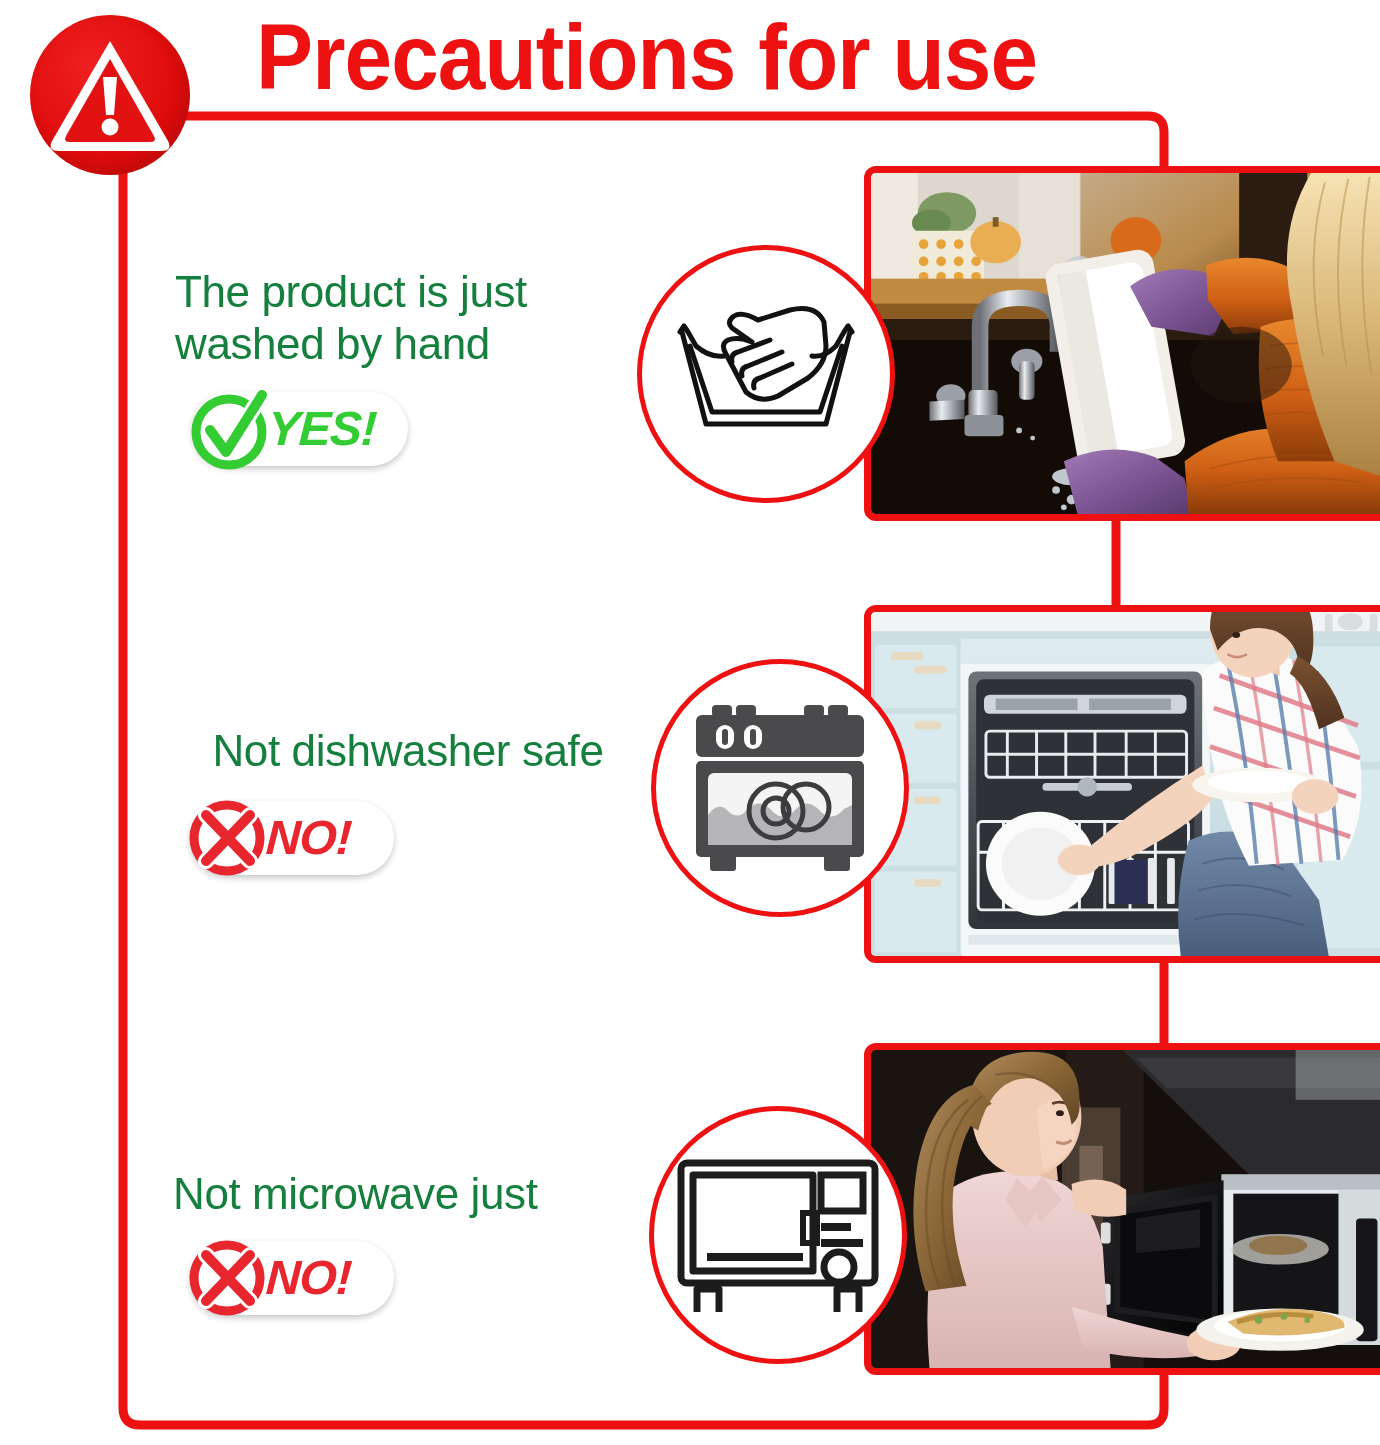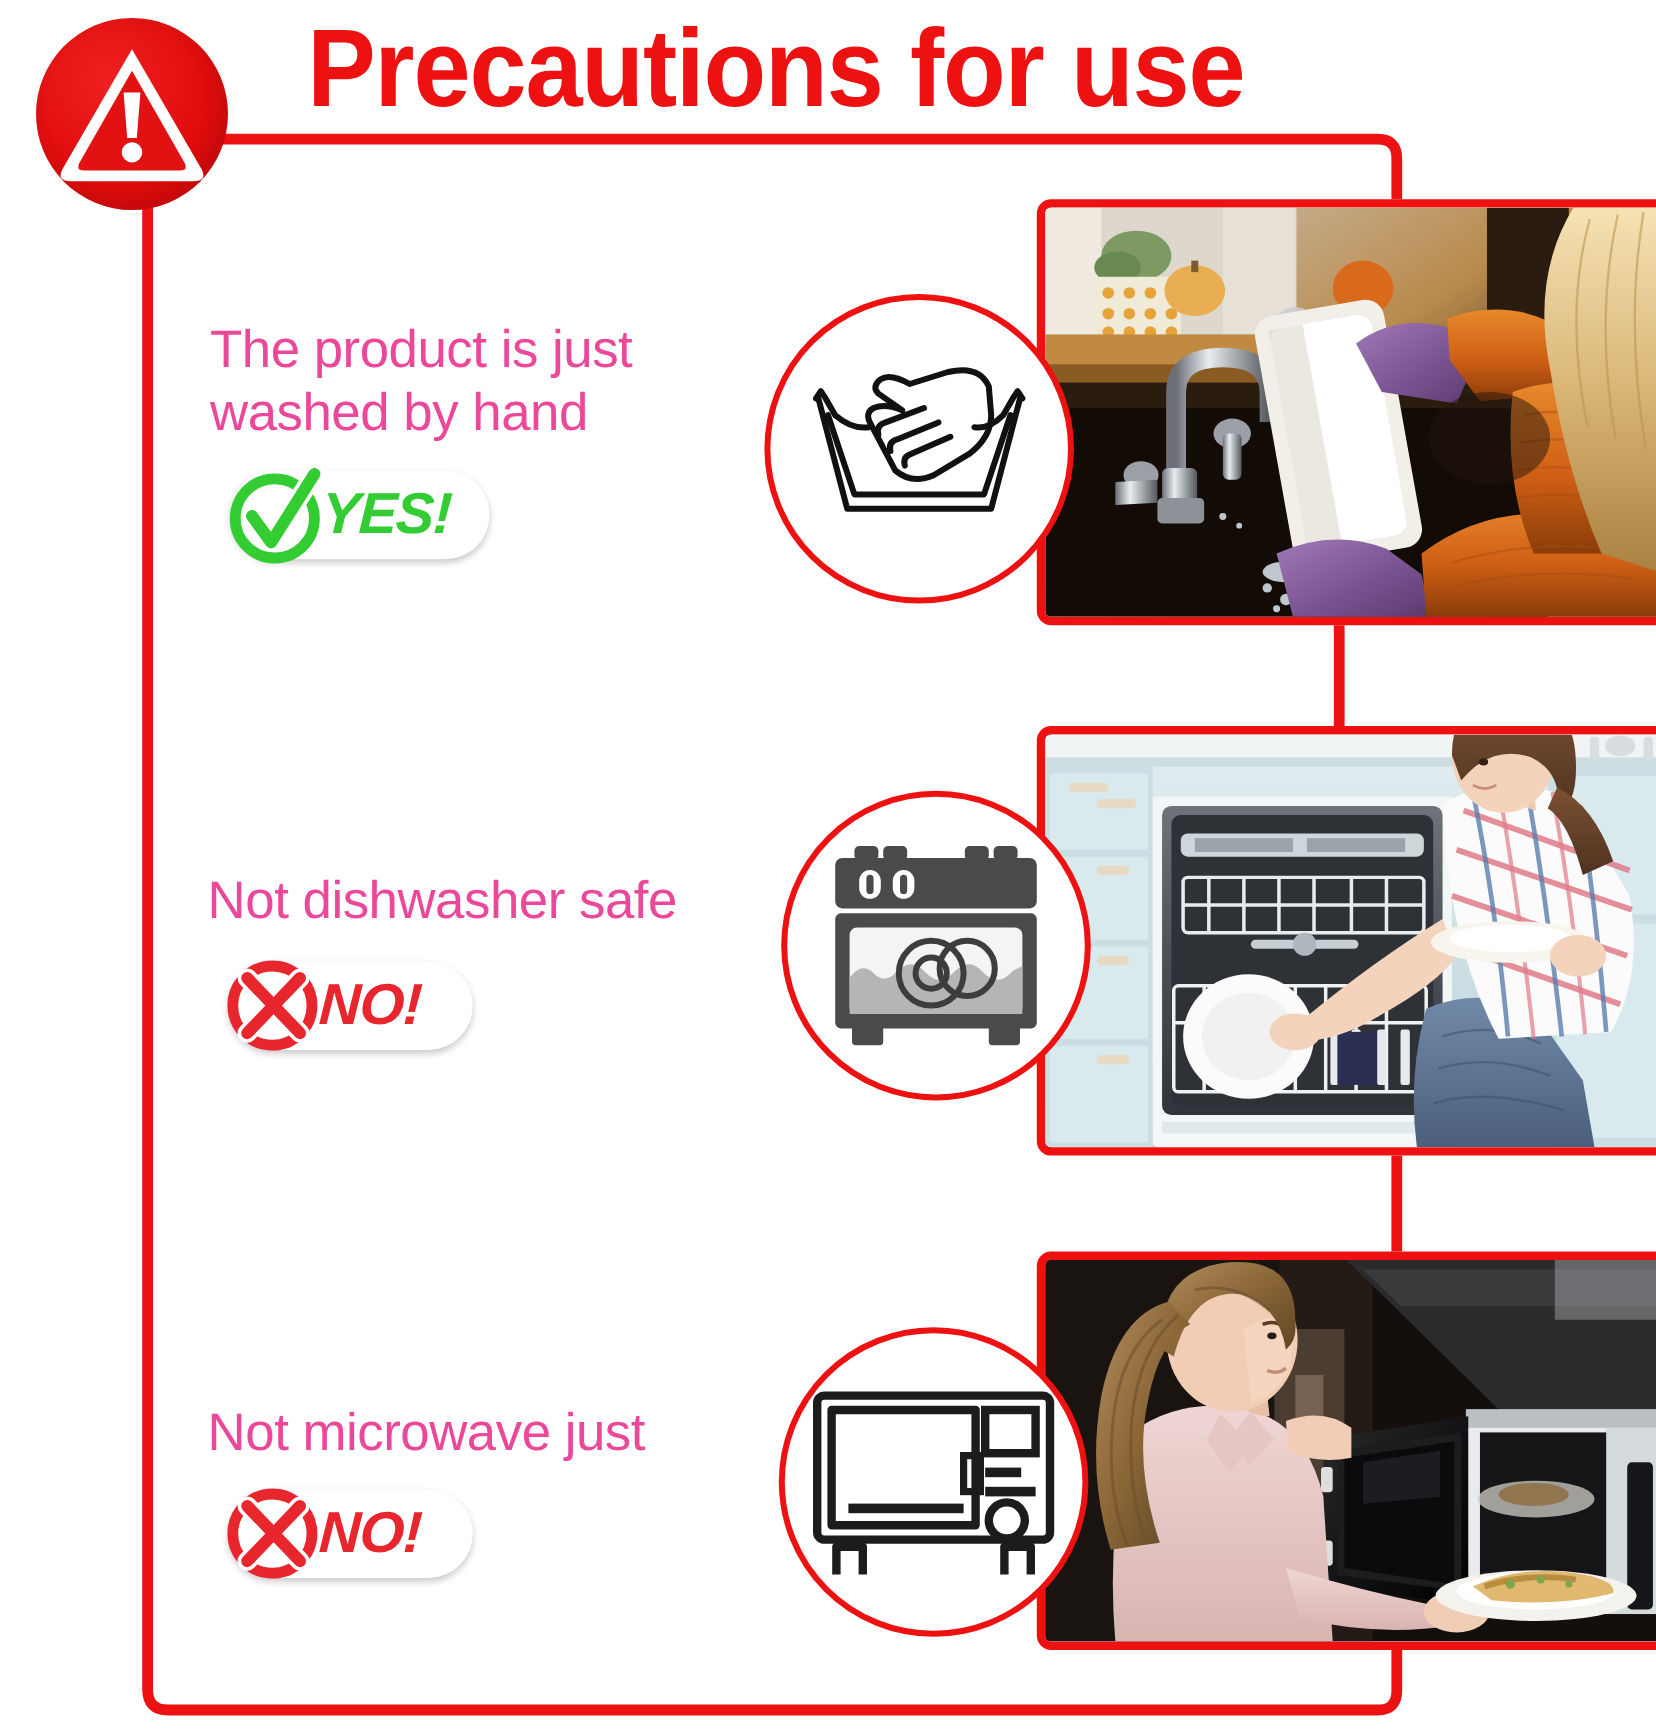--- a/index.html
+++ b/index.html
@@ -34,21 +34,21 @@
     color:#ee1111;
     letter-spacing:-1px;
     transform:scaleX(.93);
     transform-origin:left top;
     white-space:nowrap;
   }
 
   
   .row-label{
     position:absolute;
-    color:#ec4899;
+    color:#15803d;
     font-size:44px;
     line-height:52px;
     font-weight:normal;
     letter-spacing:-.4px;
     white-space:pre-line;
   }
 
   
   .badge{
     position:absolute;
@@ -275,21 +275,21 @@
           <path d="M466 10 Q444 90 464 190"></path>
             <path d="M490 6 Q470 96 488 200"></path>
           <path d="M512 4 Q496 100 514 210"></path>
         </g>
 
         <ellipse cx="380" cy="200" rx="52" ry="40" fill="#24160b" opacity=".5"></ellipse>
       </svg>
     </div>
   </div>
 
-  <div class="row-label" style="left:145px;top:712px;width:470px;">Not dishwasher safe</div>
+  <div class="row-label" style="left:145px;top:712px;width:470px;text-align:center;">Not dishwasher safe</div>
 
   <div class="badge no" style="left:162px;top:788px;width:204px;">
     <svg class="mark" viewBox="0 0 86 86">
       <circle cx="43" cy="43" r="33" fill="none" stroke="#e8262d" stroke-width="9"></circle>
       <path d="M22 20 L66 66" stroke="#ffffff" stroke-width="16" stroke-linecap="round"></path>
       <path d="M66 20 L22 66" stroke="#ffffff" stroke-width="16" stroke-linecap="round"></path>
       <path d="M22 20 L66 66" stroke="#e8262d" stroke-width="10" stroke-linecap="round"></path>
       <path d="M66 20 L22 66" stroke="#e8262d" stroke-width="10" stroke-linecap="round"></path>
     </svg>
     <span class="word">NO!</span>

